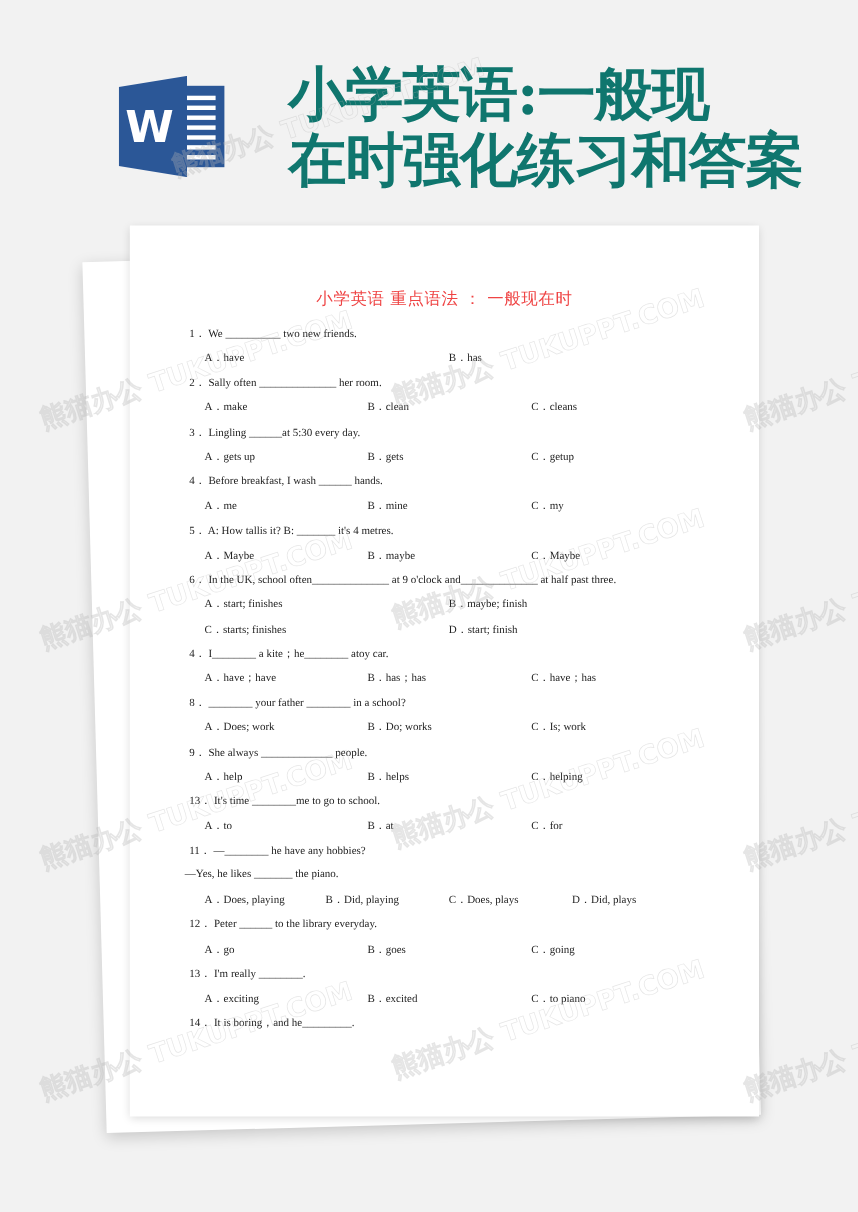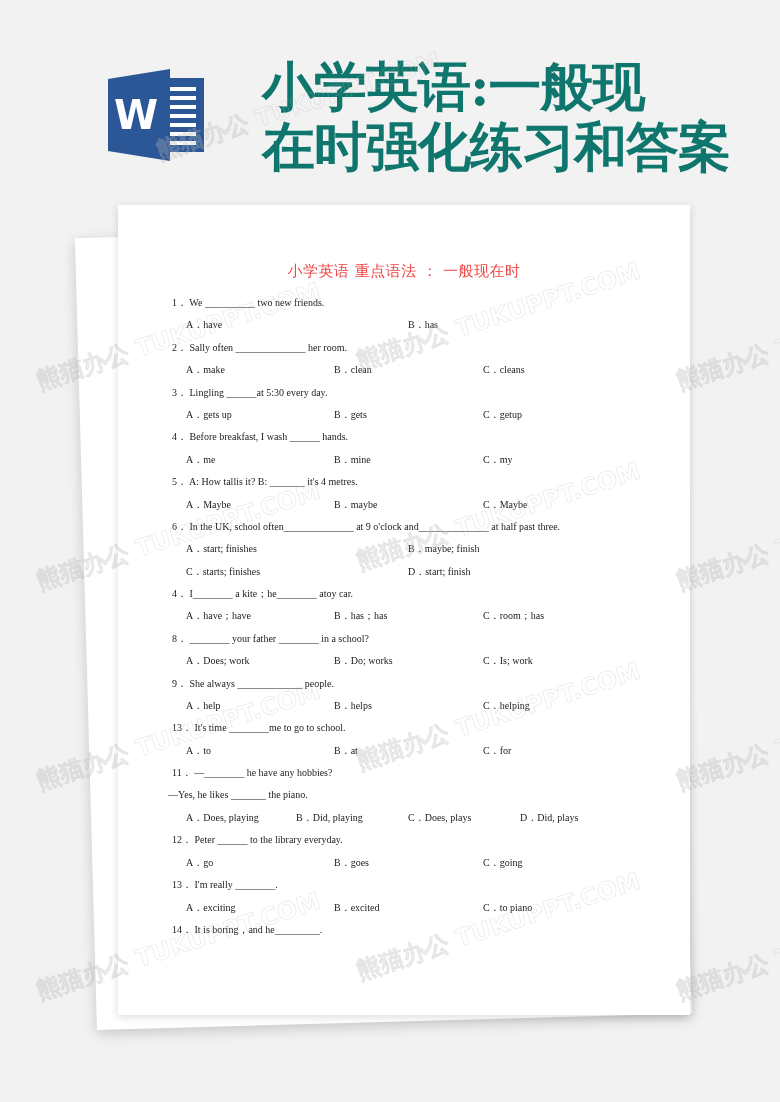--- a/index.html
+++ b/index.html
@@ -136,21 +136,21 @@
       <div class="line">
         <span class="opt c0">C．starts; finishes</span>
         <span class="opt c2b">D．start; finish</span>
       </div>
       <div class="line">
         <span class="qtext">4． I________ a kite；he________ atoy car.</span>
       </div>
       <div class="line">
         <span class="opt c0">A．have；have</span>
         <span class="opt c3b">B．has；has</span>
-        <span class="opt c3c">C．room；has</span>
+        <span class="opt c3c">C．have；has</span>
       </div>
       <div class="line">
         <span class="qtext">8． ________ your father ________ in a school?</span>
       </div>
       <div class="line">
         <span class="opt c0">A．Does; work</span>
         <span class="opt c3b">B．Do; works</span>
         <span class="opt c3c">C．Is; work</span>
       </div>
       <div class="line">

